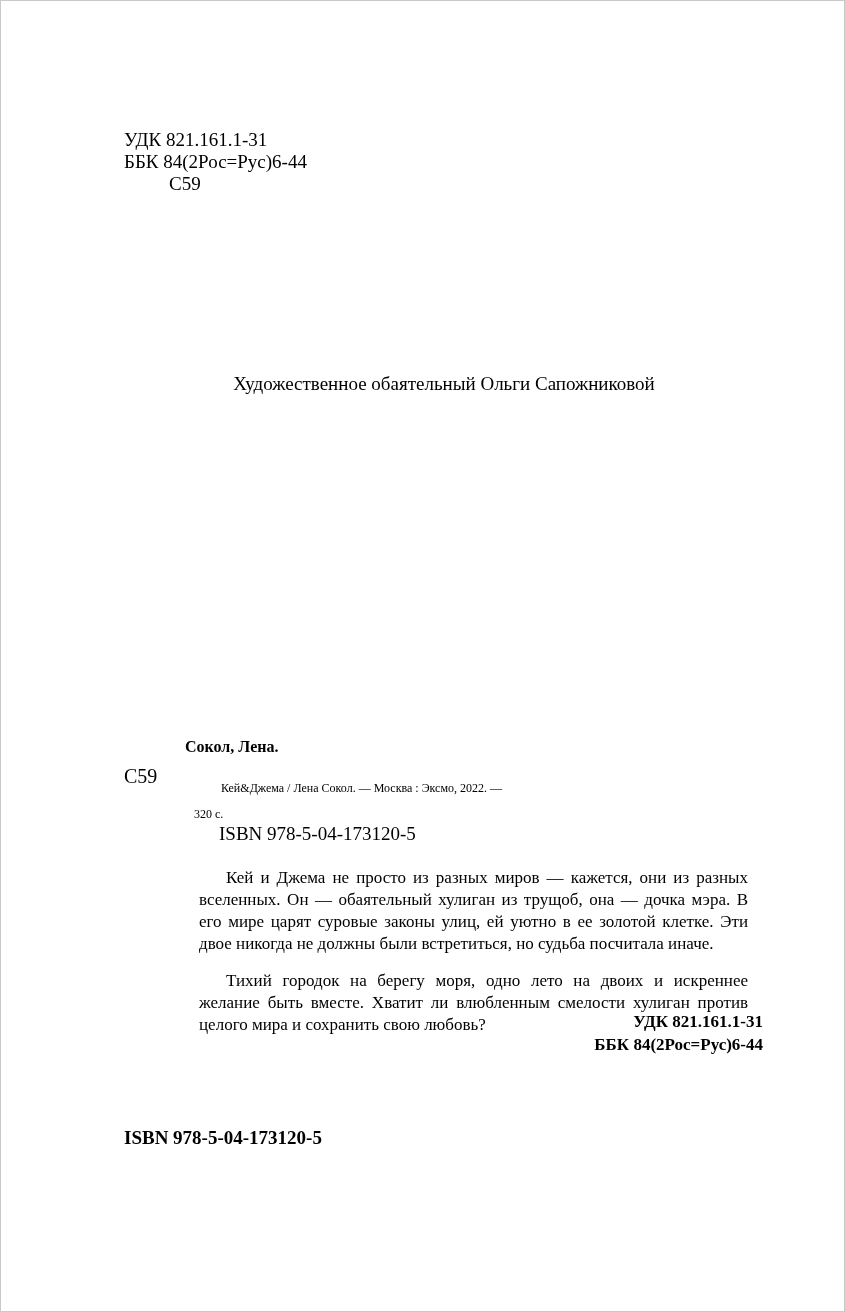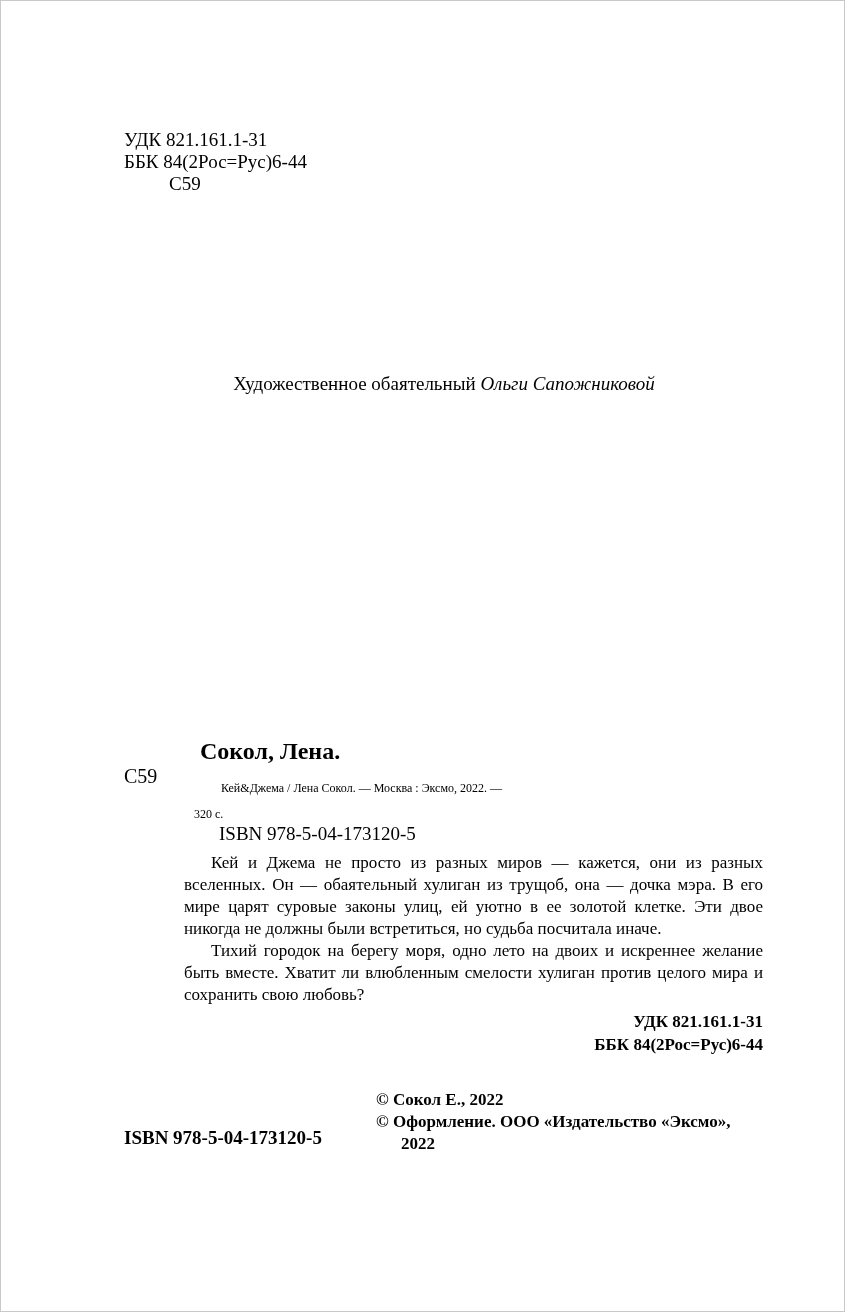--- a/index.html
+++ b/index.html
@@ -35,29 +35,28 @@
   
   .designer-line {
     position: absolute;
     left: 123px;
     top: 372px;
     width: 640px;
     text-align: center;
     font-size: 19px;
   }
   .designer-line .italic {
-    font-style: italic;
     margin-top: 7px;
   }
   
   .author-heading {
     position: absolute;
-    left: 199px;
+    left: 184px;
     top: 737px;
-    font-size: 24px;
+    font-size: 16px;
     font-weight: bold;
   }
   .catalog-code {
     position: absolute;
     left: 123px;
     top: 764px;
     font-size: 20px;
   }
   .catalog-entry {
     position: absolute;
@@ -80,21 +79,21 @@
   .annotation {
     position: absolute;
     left: 183px;
     top: 851px;
     width: 579px;
     font-size: 17px;
     line-height: 22px;
     text-align: justify;
   }
   .annotation p {
-    margin: 0;
+    margin: 15px;
     text-indent: 27px;
   }
   
   .classification-right {
     position: absolute;
     left: 183px;
     top: 1009px;
     width: 579px;
     text-align: right;
     font-size: 17px;
@@ -151,20 +150,16 @@
   <div class="annotation">
     <p>Кей и Джема не просто из разных миров — кажется, они из разных вселенных. Он — обаятельный хулиган из трущоб, она — дочка мэра. В его мире царят суровые законы улиц, ей уютно в ее золотой клетке. Эти двое никогда не должны были встретиться, но судьба посчитала иначе.</p>
     <p>Тихий городок на берегу моря, одно лето на двоих и искреннее желание быть вместе. Хватит ли влюбленным смелости хулиган против целого мира и сохранить свою любовь?</p>
   </div>
 
   <div class="classification-right">
     <div>УДК 821.161.1-31</div>
     <div>ББК 84(2Рос=Рус)6-44</div>
   </div>
 
-  <div class="copyright-block">
-    <div>© Сокол Е., 2022</div>
-    <div>© Оформление. ООО «Издательство «Эксмо», 2022</div>
-  </div>
 
   <div class="isbn-bottom">ISBN 978-5-04-173120-5</div>
 
 </div>
 
 </body></html>

